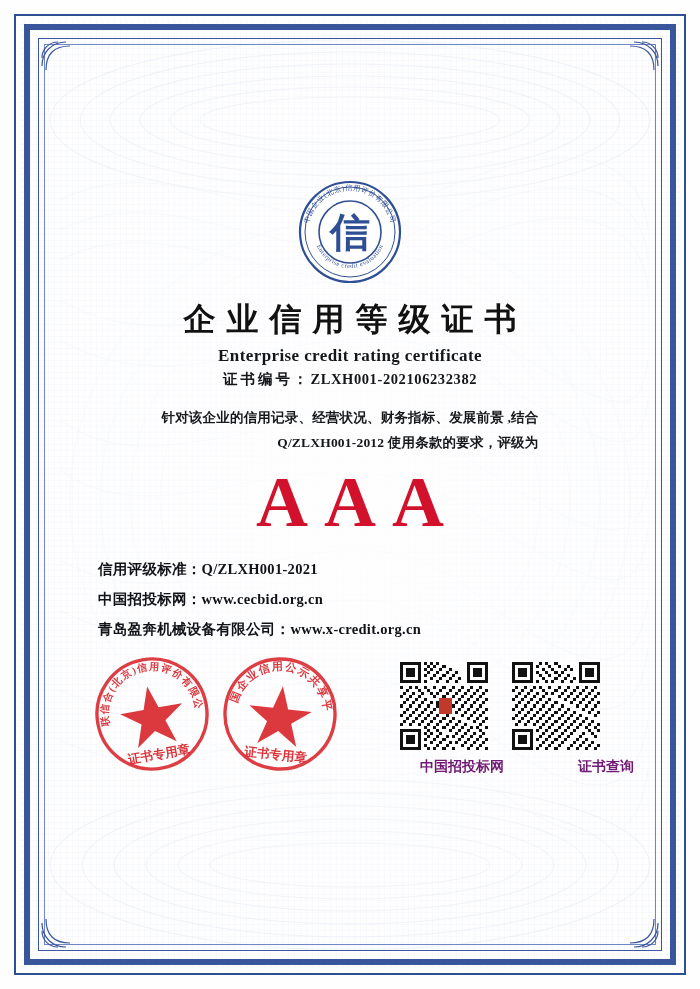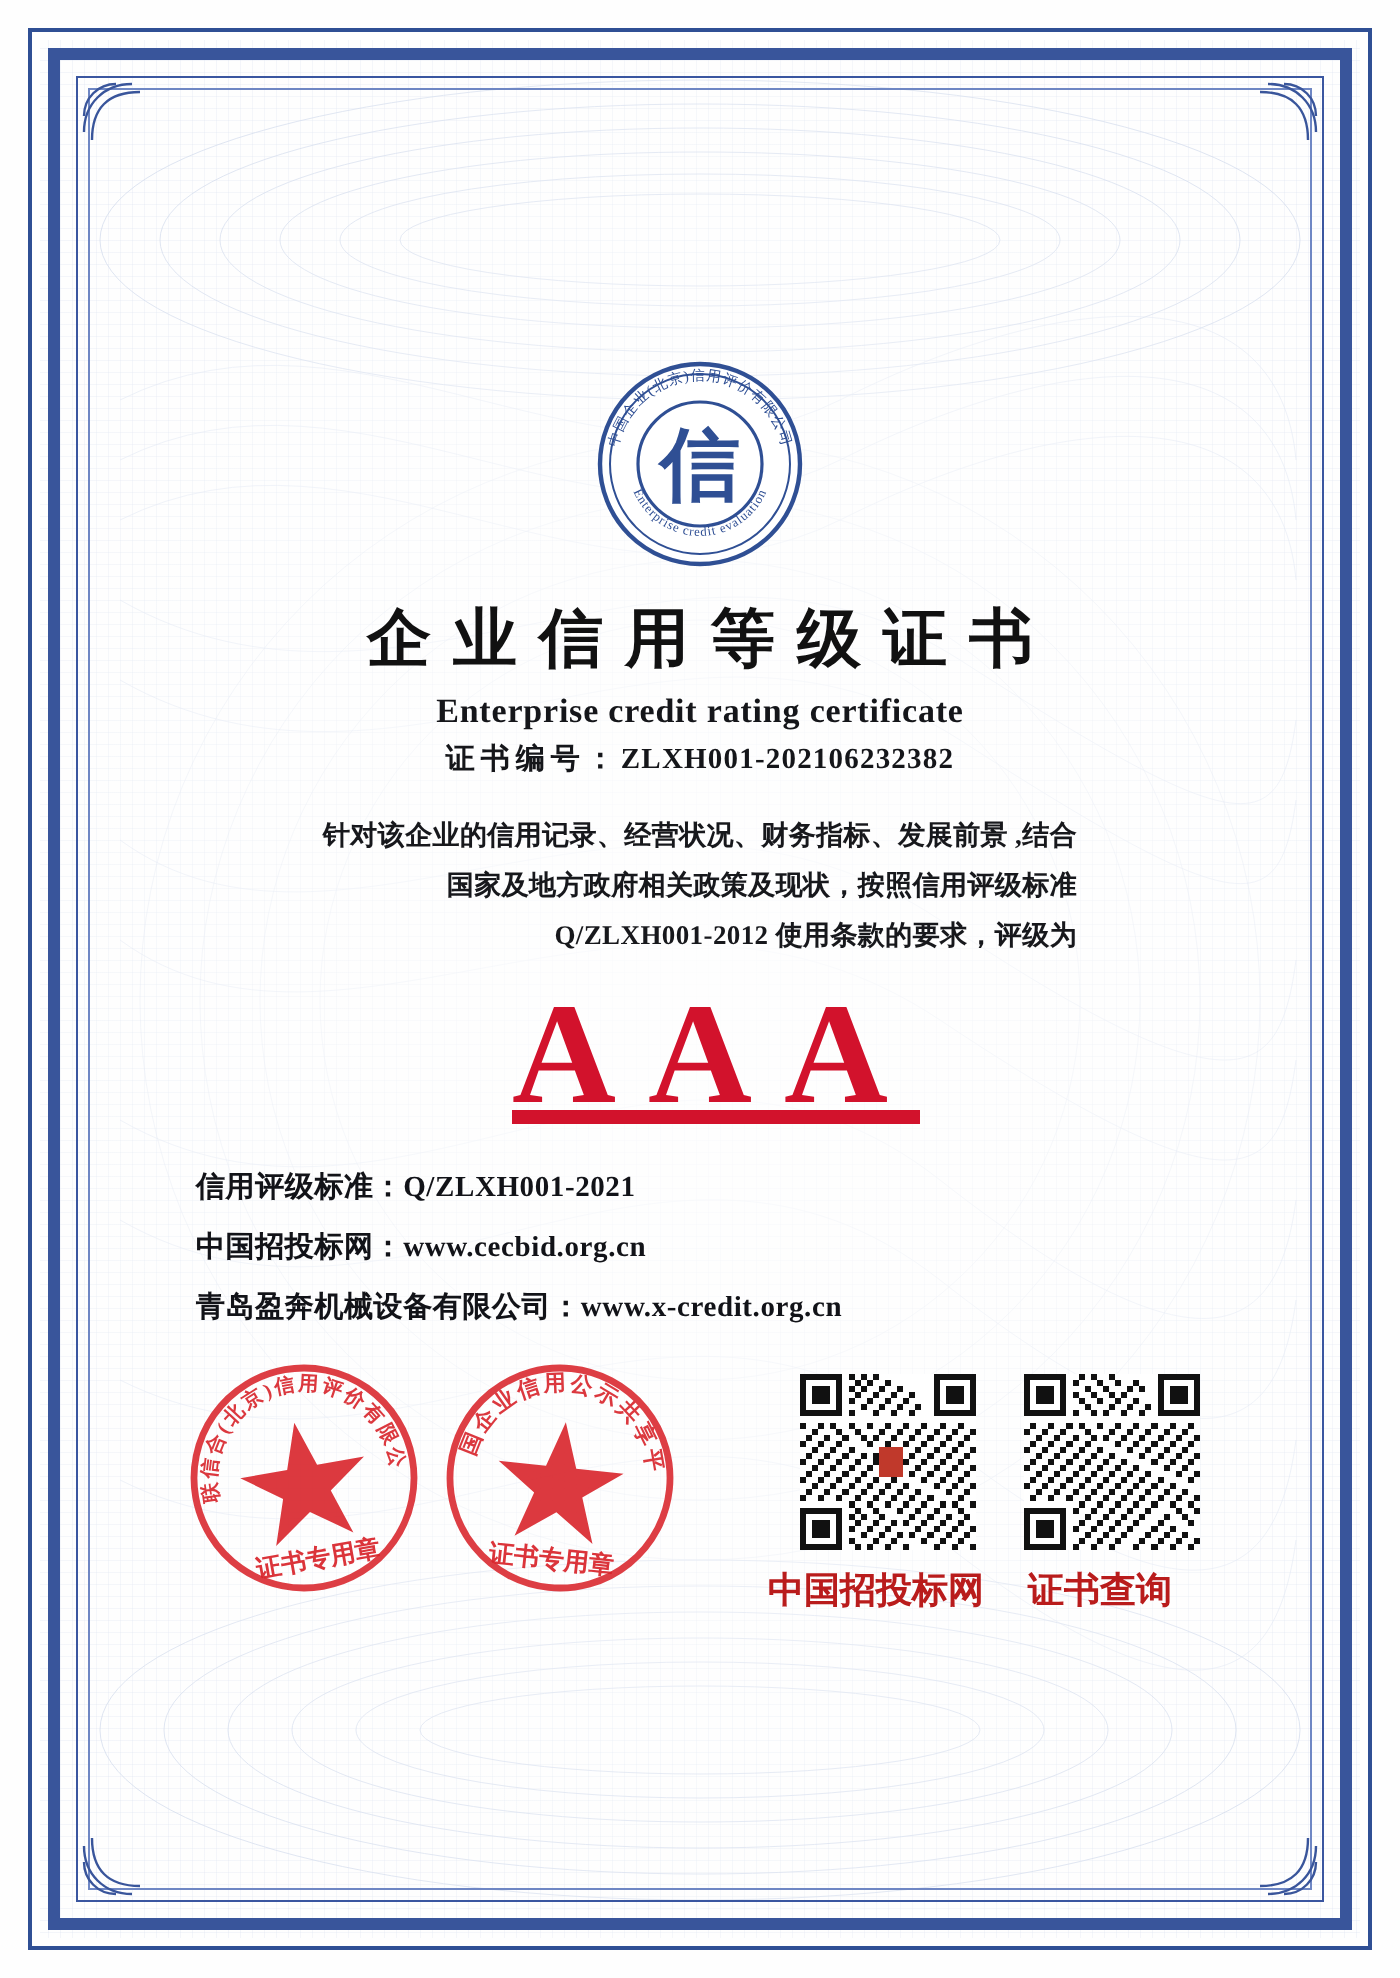--- a/index.html
+++ b/index.html
@@ -137,21 +137,20 @@
 
   .grade {
     margin-top: 6px;
     font-size: 72px;
     font-weight: bold;
     color: #d2122c;
     letter-spacing: 16px;
     text-indent: 16px;
     line-height: 1.15;
     font-family: "Liberation Serif", serif;
-    text-decoration: underline;
   }
 
   .details {
     margin-top: 10px;
     width: 100%;
     padding-left: 48px;
     box-sizing: border-box;
     font-size: 14.5px;
     color: #121318;
     font-weight: bold;
@@ -184,25 +183,25 @@
     height: 88px;
     background: #ffffff;
   }
   .qr.q1 { left: 350px; }
   .qr.q2 { left: 462px; }
   .qr svg { width: 100%; height: 100%; display: block; }
 
   .qr-label {
     position: absolute;
     top: 104px;
-    font-size: 18px;
-    color: #b91c1c;
+    font-size: 14px;
+    color: #701a75;
     font-weight: bold;
     width: 120px;
-    text-align: left;
+    text-align: right;
   }
   .qr-label.l1 { left: 334px; }
   .qr-label.l2 { left: 464px; }
 
   .org {
     margin-top: 6px;
     font-size: 13.5px;
     color: #15161a;
     font-weight: bold;
     letter-spacing: 0.4px;
@@ -329,21 +328,20 @@
     <div class="title-cn">企业信用等级证书</div>
     <div class="title-en">Enterprise credit rating certificate</div>
 
     <div class="cert-no">
       <span class="label">证书编号：</span><span>ZLXH001-202106232382</span>
     </div>
 
 
     <div class="statement">
       <div>针对该企业的信用记录、经营状况、财务指标、发展前景 ,结合</div>
-      <div>国家及地方政府相关政策及现状，按照信用评级标准</div>
       <div>Q/ZLXH001-2012 使用条款的要求，评级为</div>
     </div>
 
     <div class="grade">AAA</div>
 
     <div class="details">
       <div class="row">信用评级标准：Q/ZLXH001-2021</div>
       <div class="row">中国招投标网：www.cecbid.org.cn</div>
       <div class="row">青岛盈奔机械设备有限公司：www.x-credit.org.cn</div>
     </div>

